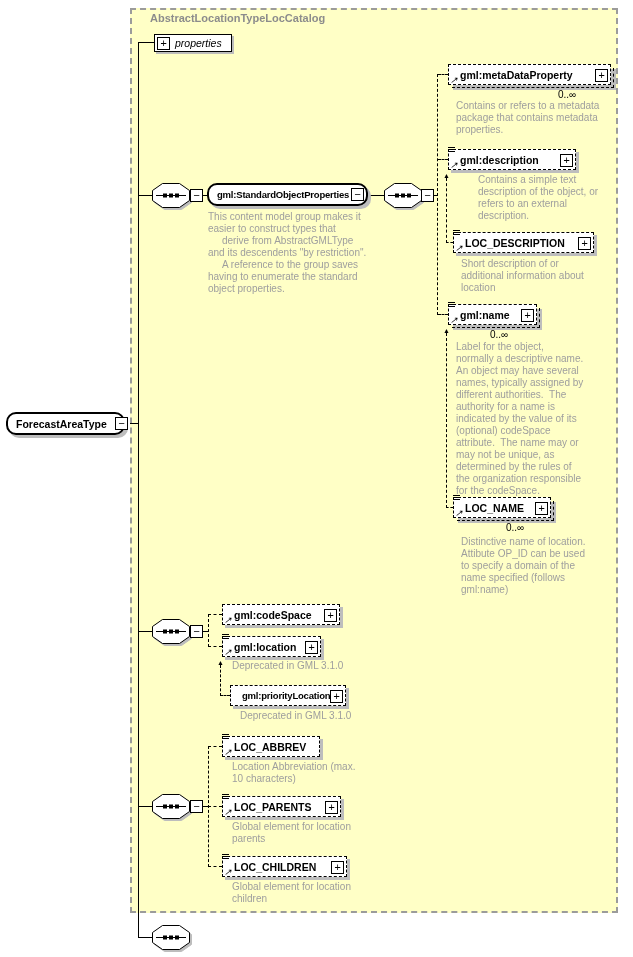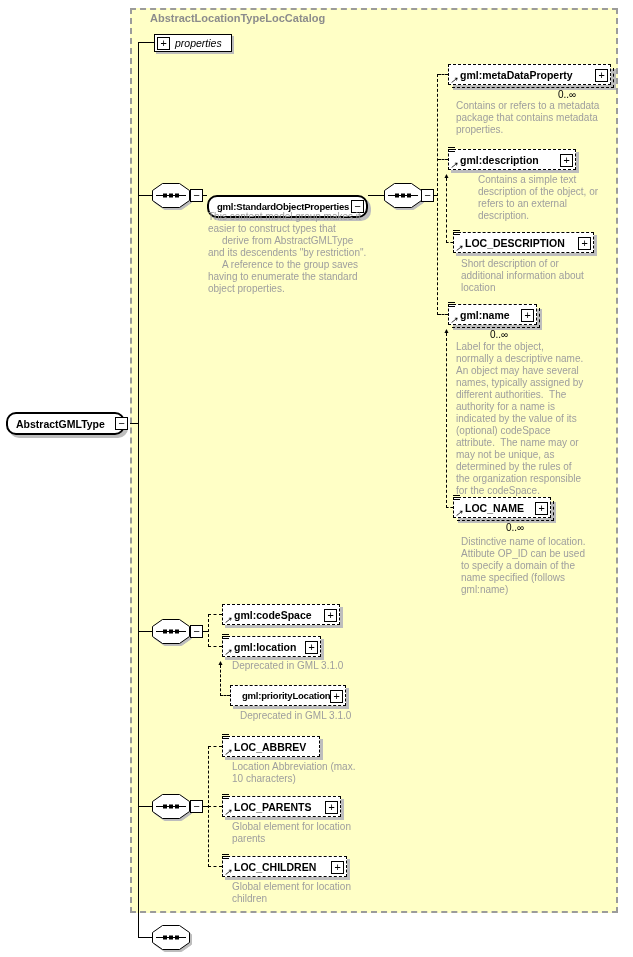--- a/index.html
+++ b/index.html
@@ -121,21 +121,21 @@
 <i class="ln hd" style="left:208px;top:746px;width:14px"></i>
 <i class="ln hd" style="left:208px;top:806px;width:14px"></i>
 <i class="ln hd" style="left:208px;top:866px;width:14px"></i>
 
 <div class="attrbox">
   <i class="pm plus"></i>
   <span class="lbl">properties</span>
 </div>
 
 <div class="box rounded" style="left:6px;top:412px;width:119px">
-  <span class="lbl">AbstractGMLType</span>
+  <span class="lbl">ForecastAreaType</span>
   <i class="pm minus" style="right:-5px;top:3px"></i>
 </div>
 
 <span class="seq" style="left:152px;top:183px">
   <svg width="38" height="25" viewBox="0 0 38 25">
       <polygon points="10.5,0.5 27.5,0.5 37.5,7.5 37.5,17.5 27.5,24.5 10.5,24.5 0.5,17.5 0.5,7.5" fill="#fff" stroke="#000"></polygon>
       <line x1="4" y1="12.5" x2="34" y2="12.5" stroke="#000"></line>
       <rect x="11" y="10.5" width="4" height="4"></rect>
       <rect x="17" y="10.5" width="4" height="4"></rect>
       <rect x="23" y="10.5" width="4" height="4"></rect>
@@ -179,21 +179,21 @@
 <span class="seq" style="left:152px;top:925px">
   <svg width="38" height="25" viewBox="0 0 38 25">
       <polygon points="10.5,0.5 27.5,0.5 37.5,7.5 37.5,17.5 27.5,24.5 10.5,24.5 0.5,17.5 0.5,7.5" fill="#fff" stroke="#000"></polygon>
       <line x1="4" y1="12.5" x2="34" y2="12.5" stroke="#000"></line>
       <rect x="11" y="10.5" width="4" height="4"></rect>
       <rect x="17" y="10.5" width="4" height="4"></rect>
       <rect x="23" y="10.5" width="4" height="4"></rect>
     </svg>
 </span>
 
-<div class="box rounded tight" style="left:207px;top:195px;width:161px">
+<div class="box rounded tight" style="left:207px;top:183px;width:161px">
   <span class="lbl">gml:StandardObjectProperties</span>
   <i class="pm minus" style="right:2px;top:3px"></i>
 </div>
 <div class="ann" style="left:208px;top:211px;width:185px">This content model group makes it
 easier to construct types that
      derive from AbstractGMLType
 and its descendents "by restriction".
      A reference to the group saves
 having to enumerate the standard
 object properties.</div>

